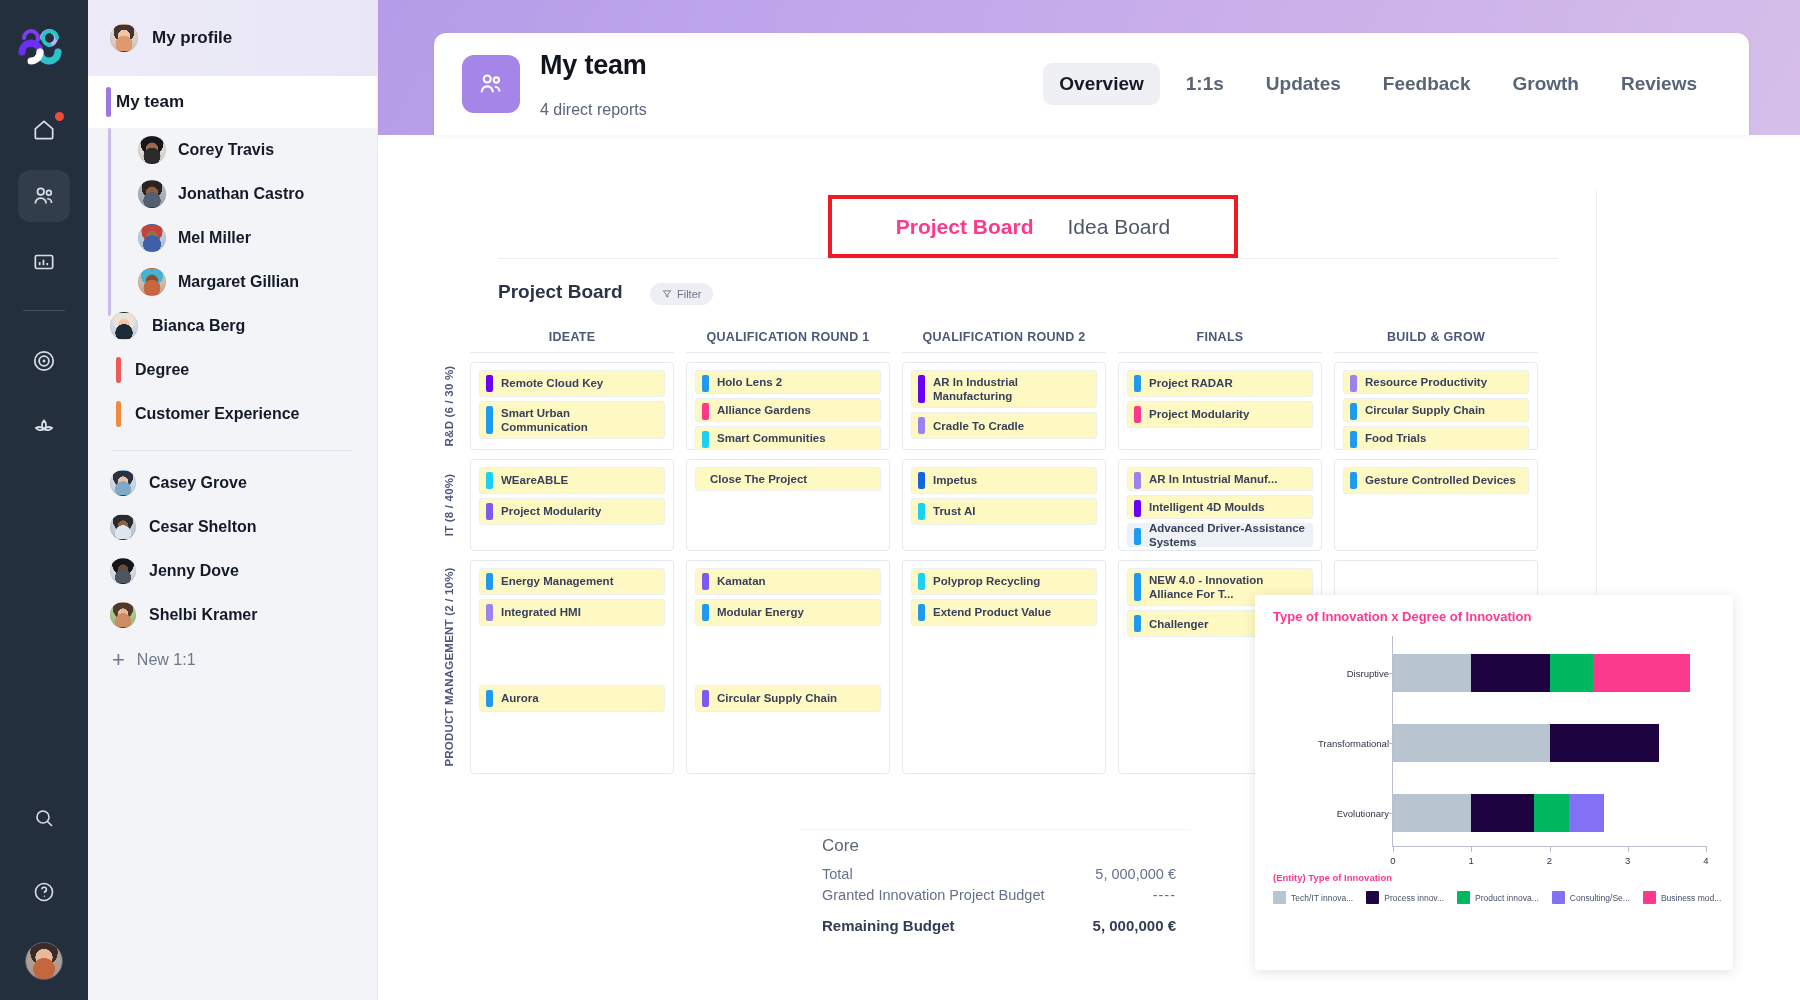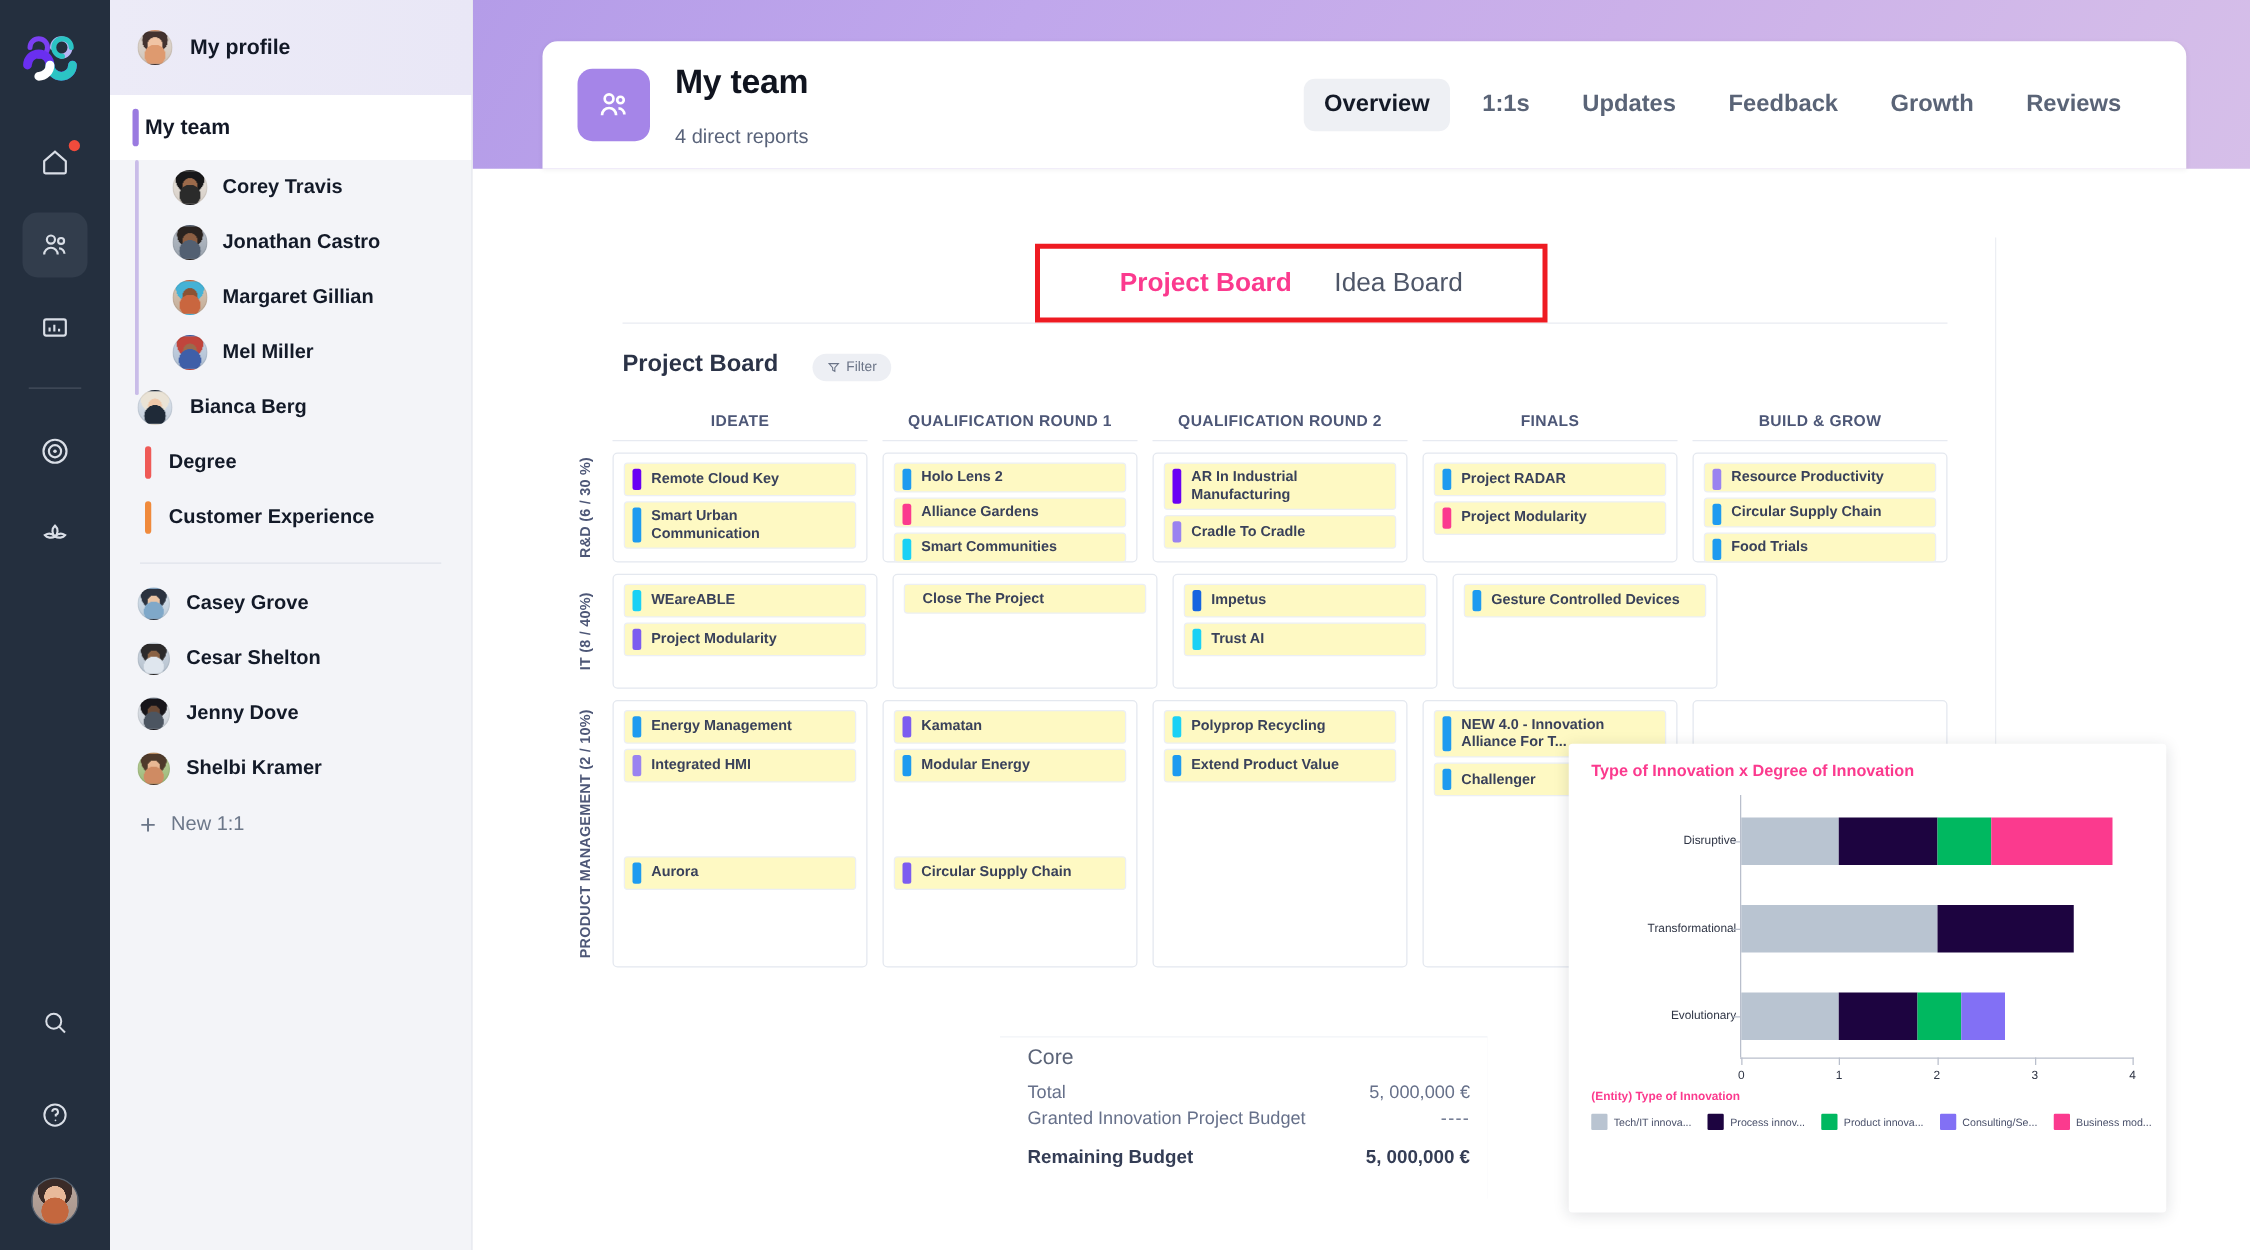--- a/index.html
+++ b/index.html
@@ -190,21 +190,21 @@
     position:absolute; left:498px; top:281px; font-size:19px; font-weight:700; color:#2b3347; z-index:8;
   }
   .filter-chip {
     position:absolute; left:650px; top:283px; height:22px; padding:0 12px;
     background:#edeff4; border-radius:11px; display:flex; align-items:center; gap:5px;
     font-size:11px; color:#6b7487; z-index:8; cursor:pointer;
   }
   .filter-chip svg { stroke:#6b7487; fill:none; stroke-width:1.4; }
 
   
-  .kanban { position:absolute; left:452px; top:330px; width:1118px; z-index:8; }
+  .kanban { position:absolute; left:432px; top:330px; width:1118px; z-index:8; }
   .col-heads { display:flex; padding-left:38px; }
   .col-head {
     width:212px; margin-right:12px; text-align:center;
     font-size:12.5px; font-weight:600; color:#4d5777; letter-spacing:.3px;
     padding-bottom:8px; border-bottom:1px solid #e7eaf1;
   }
   .row { display:flex; padding-left:38px; position:relative; margin-top:9px; }
   .row-label {
     position:absolute; left:0; top:0; height:100%; width:34px;
     display:flex; align-items:center; justify-content:center;
@@ -357,26 +357,26 @@
 
     <div class="person">
       <span class="av av2"></span>
       <span class="pname">Corey Travis</span>
     </div>
     <div class="person">
       <span class="av av3"></span>
       <span class="pname">Jonathan Castro</span>
     </div>
     <div class="person">
+      <span class="av av5"></span>
+      <span class="pname">Mel Miller</span>
+    </div>
+    <div class="person">
       <span class="av av4"></span>
       <span class="pname">Margaret Gillian</span>
-    </div>
-    <div class="person">
-      <span class="av av5"></span>
-      <span class="pname">Mel Miller</span>
     </div>
   </div>
 
   <div class="group-row">
     <span class="av av6"></span>
     <span class="pname">Bianca Berg</span>
   </div>
   <div class="group-row">
     <span class="tag-bar" style="background:#ef5a57"></span>
     <span class="pname">Degree</span>
@@ -557,20 +557,34 @@
       <div class="card">
           <span class="stripe" style="background:#1565e0"></span>
           <span class="ctext">Impetus</span>
         </div>
       <div class="card">
           <span class="stripe" style="background:#1ad1f5"></span>
           <span class="ctext">Trust AI</span>
         </div>
     </div>
 
+    <div class="cell r2">
+      <div class="card">
+          <span class="stripe" style="background:#9a83f0"></span>
+          <span class="ctext">AR In Intustrial Manuf...</span>
+        </div>
+      <div class="card">
+          <span class="stripe" style="background:#6a00f4"></span>
+          <span class="ctext">Intelligent 4D Moulds</span>
+        </div>
+      <div class="card shade">
+          <span class="stripe" style="background:#1e9bf0"></span>
+          <span class="ctext">Advanced Driver-Assistance Systems</span>
+        </div>
+    </div>
 
     <div class="cell r2">
       <div class="card">
           <span class="stripe" style="background:#1e9bf0"></span>
           <span class="ctext">Gesture Controlled Devices</span>
         </div>
     </div>
   </div>
 
   <div class="row">

